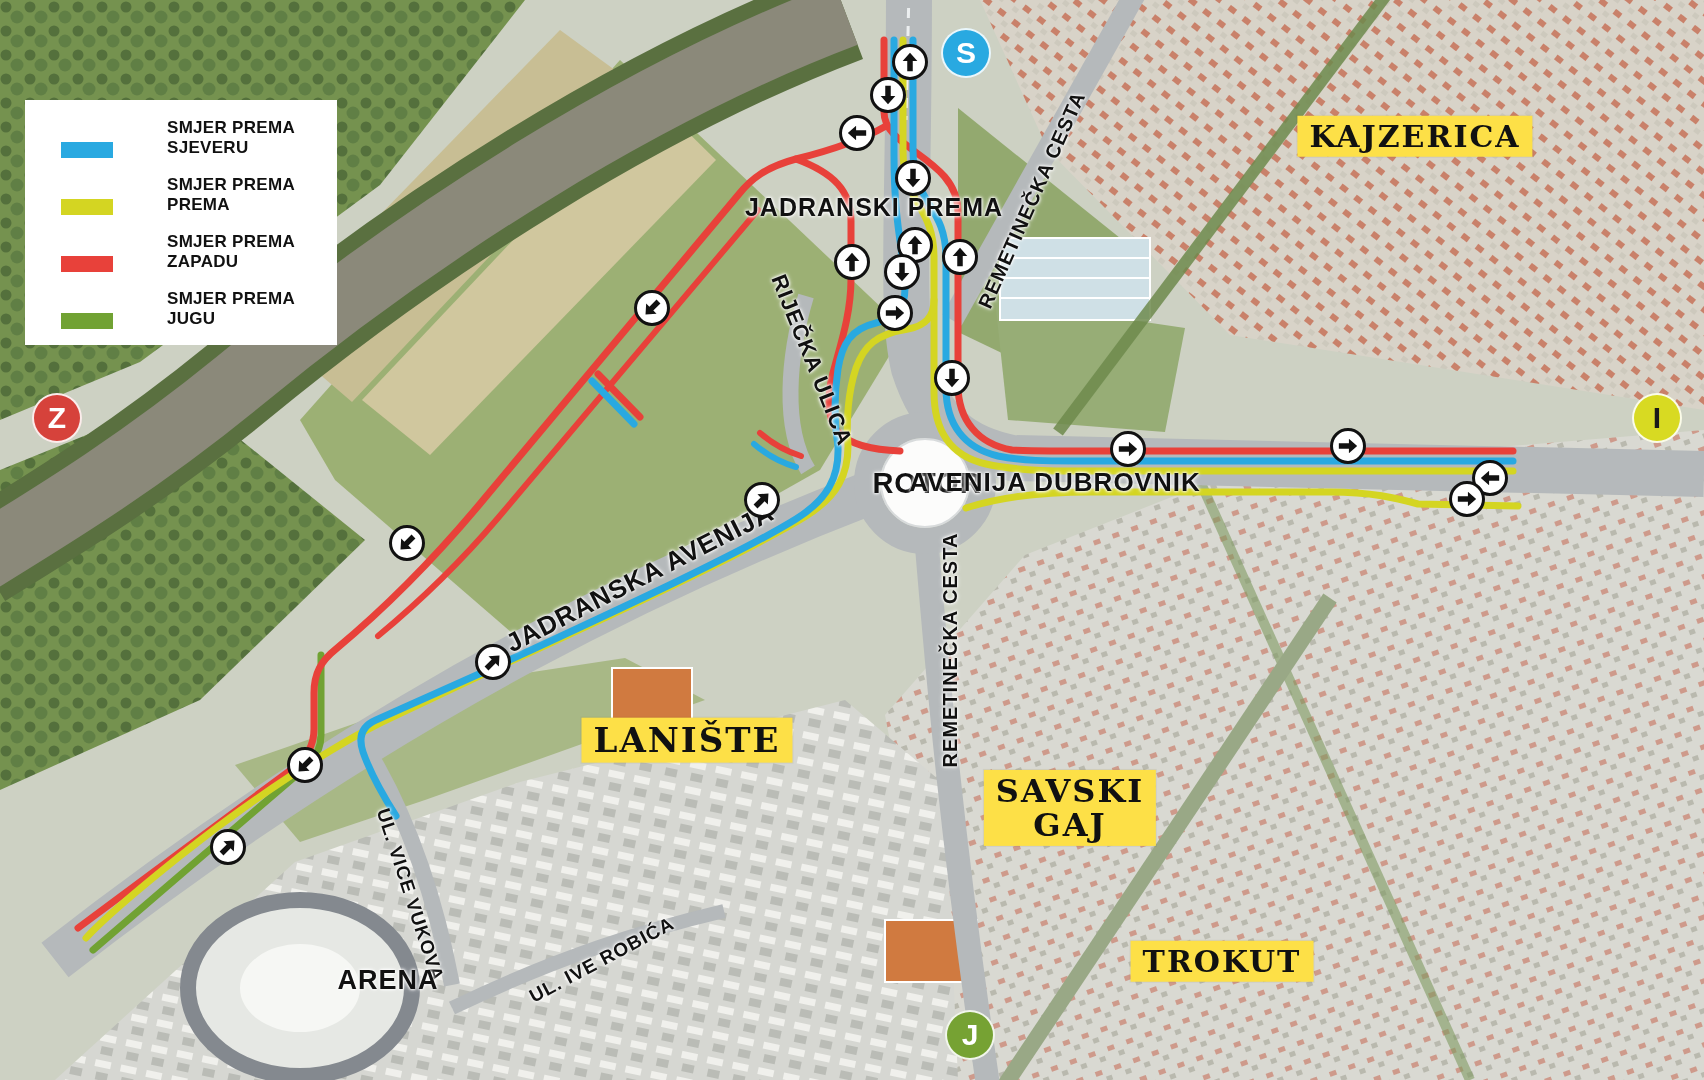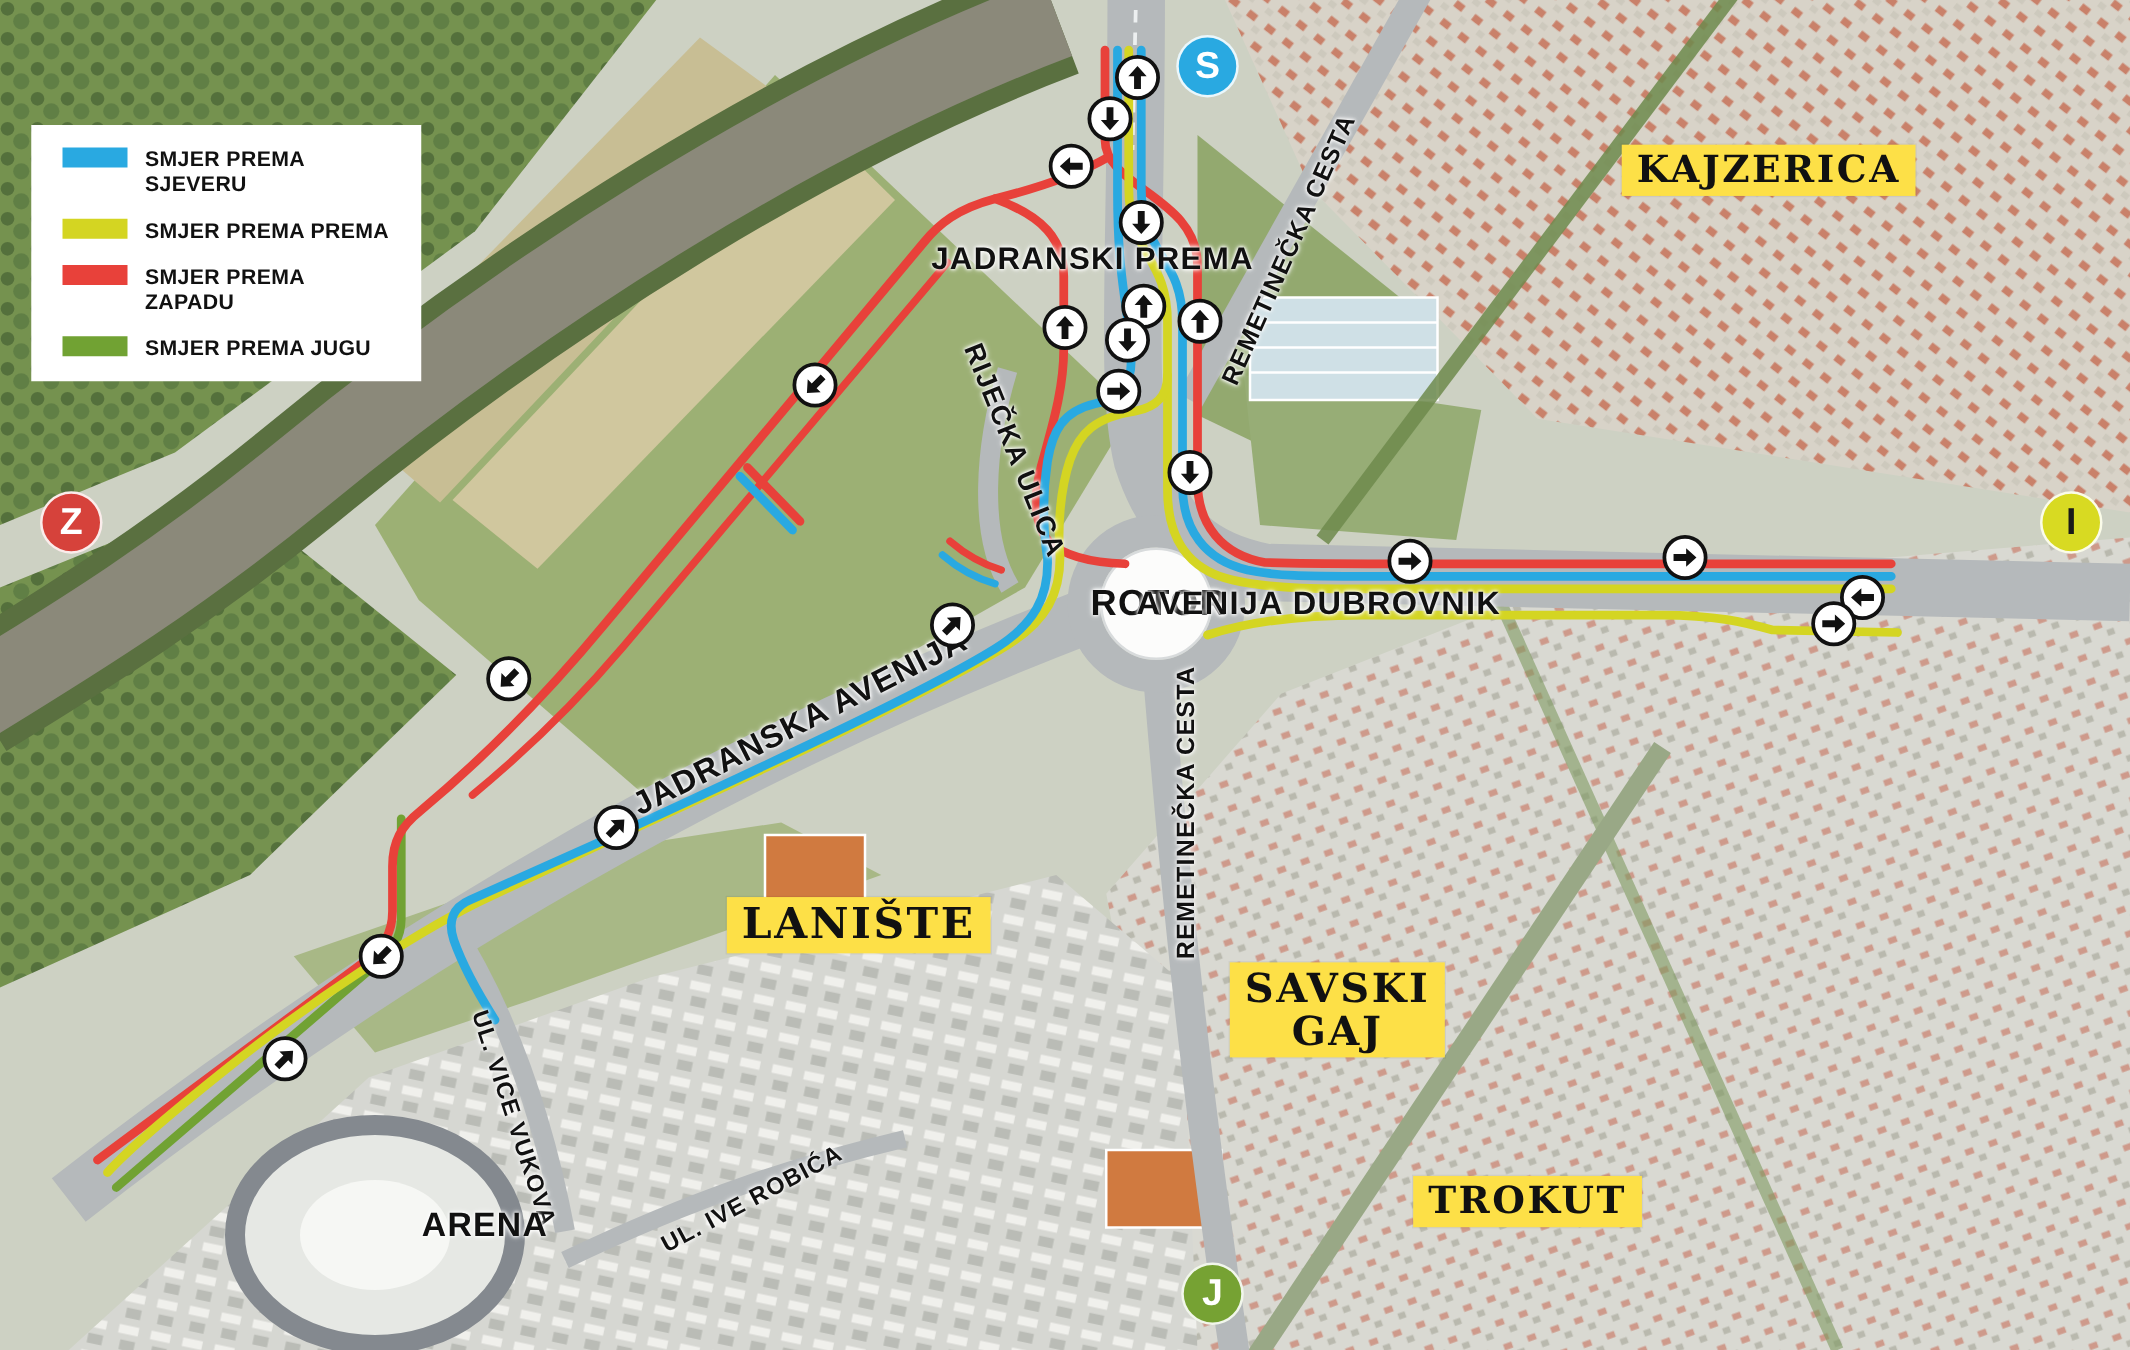--- a/index.html
+++ b/index.html
@@ -26,21 +26,21 @@
   .marker{position:absolute;width:50px;height:50px;border-radius:50%;display:flex;
           align-items:center;justify-content:center;font-weight:bold;font-size:30px;
           border:2px solid rgba(255,255,255,.9);box-sizing:border-box;
           font-family:"Liberation Sans",sans-serif;}
 
   
   #title-box{position:absolute;left:25px;top:38px;background:#fff;padding:8px 16px;
              font-size:31px;font-weight:bold;letter-spacing:.5px;color:#111;}
   #legend{position:absolute;left:25px;top:100px;background:#fff;padding:18px 20px 14px;
           width:272px;}
-  .legend-row{display:flex;align-items:flex-start;margin:0 5px 17px;}
+  .legend-row{display:flex;align-items:flex-end;margin:0 16px 17px;gap:40px;}
   .legend-row:last-child{margin-bottom:2px;}
   .legend-swatch{width:52px;height:16px;margin-right:14px;flex:0 0 auto;}
   .legend-label{font-size:17px;font-weight:bold;color:#111;letter-spacing:.3px;}
 </style>
 </head>
 <body>
 
 <div id="stage">
 
   <svg id="map-svg" width="1704" height="1080" viewBox="0 0 1704 1080">

